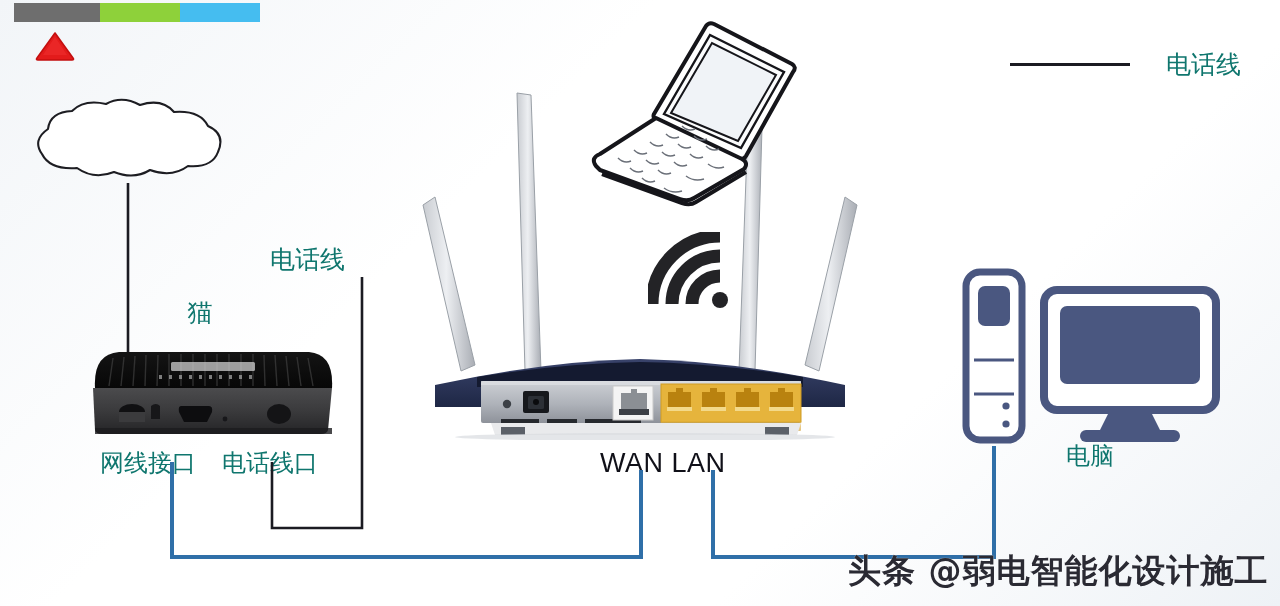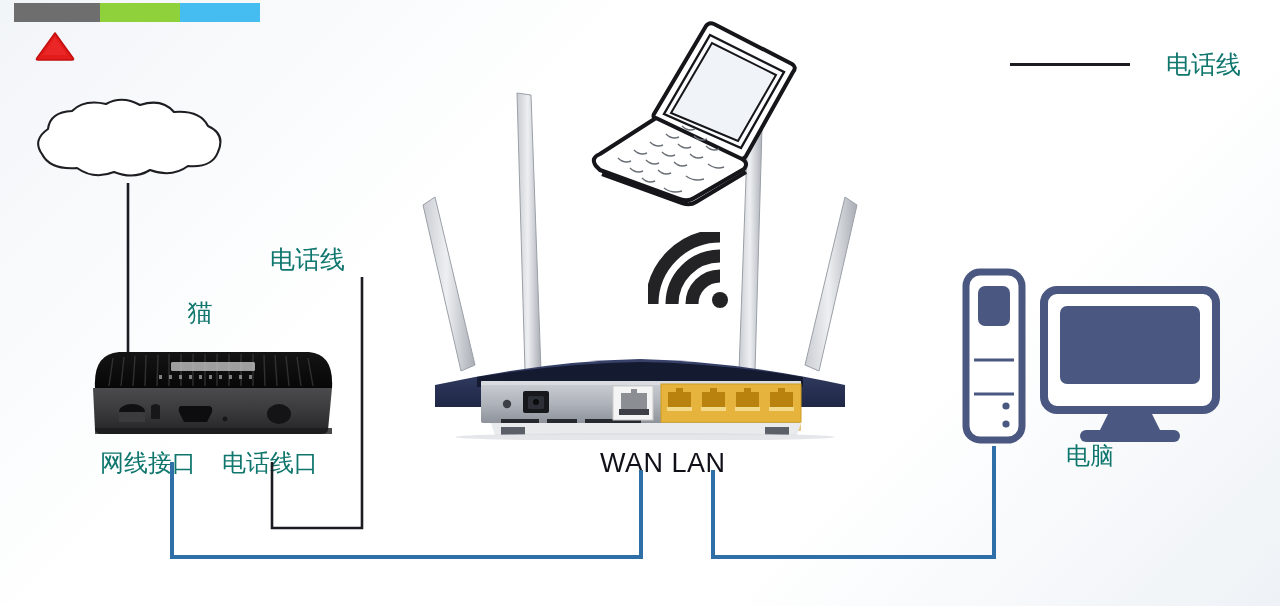--- a/index.html
+++ b/index.html
@@ -321,14 +321,15 @@
 
     <path d="M128 183 L128 352" fill="none" stroke="#1b1b22" stroke-width="2.6"></path>
 
     <path d="M272 462 L272 528 L362 528 L362 277" fill="none" stroke="#1b1b22" stroke-width="2.6" stroke-linejoin="miter"></path>
 
     <path d="M172 462 L172 557 L641 557 L641 470" fill="none" stroke="#2f6fa8" stroke-width="4" stroke-linejoin="miter"></path>
 
     <path d="M713 470 L713 557 L994 557 L994 446" fill="none" stroke="#2f6fa8" stroke-width="4" stroke-linejoin="miter"></path>
   </svg>
 
+  <div id="watermark" class="abs cn">头条 @弱电智能化设计施工</div>
 
 </div>
 
 </body></html>

